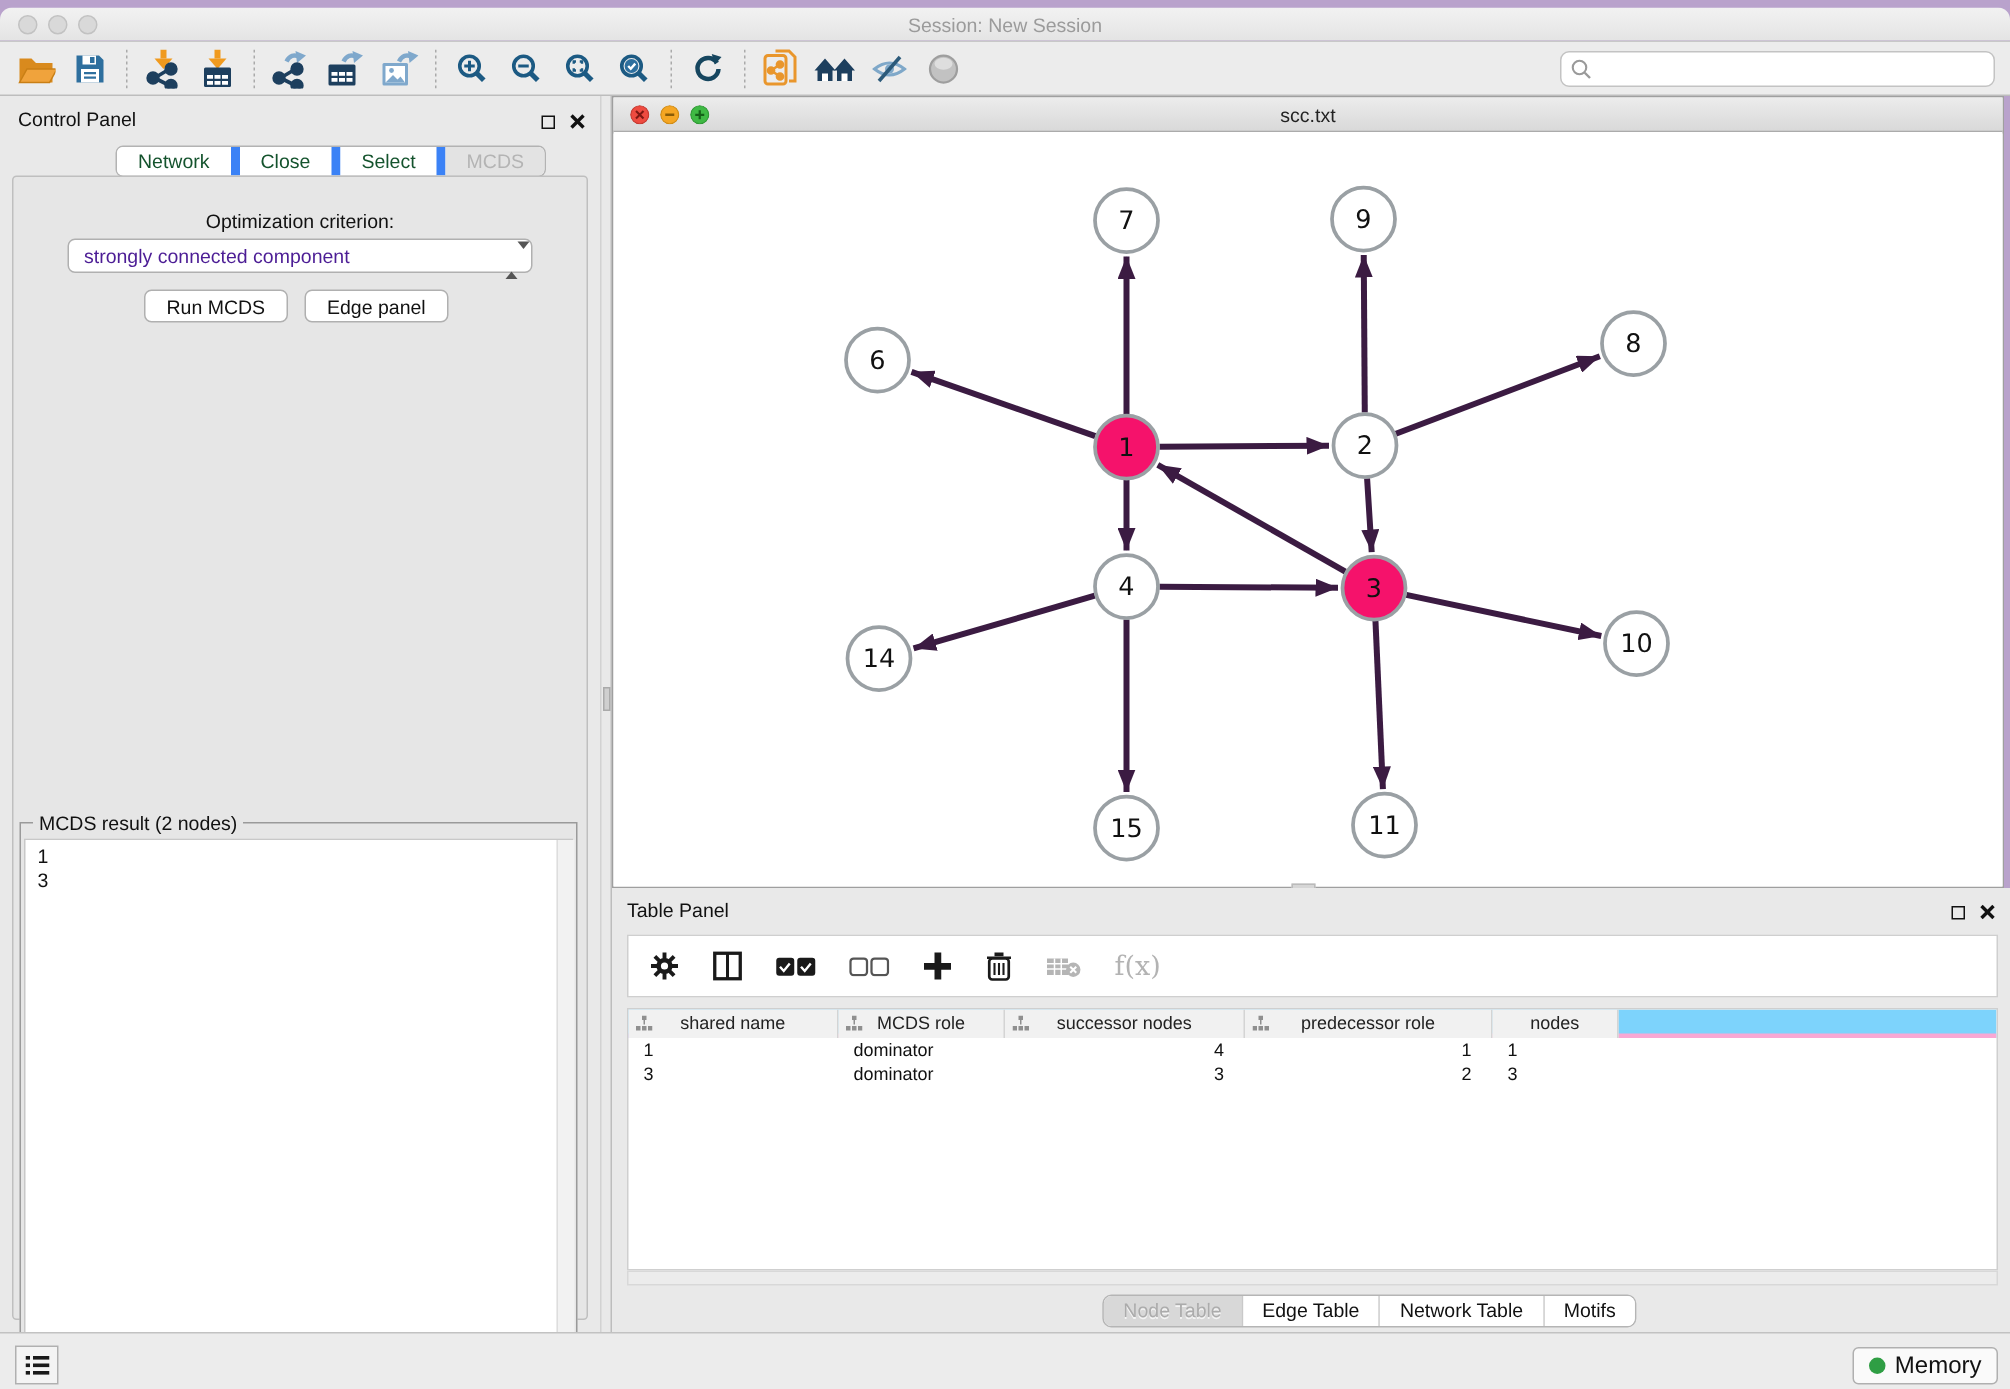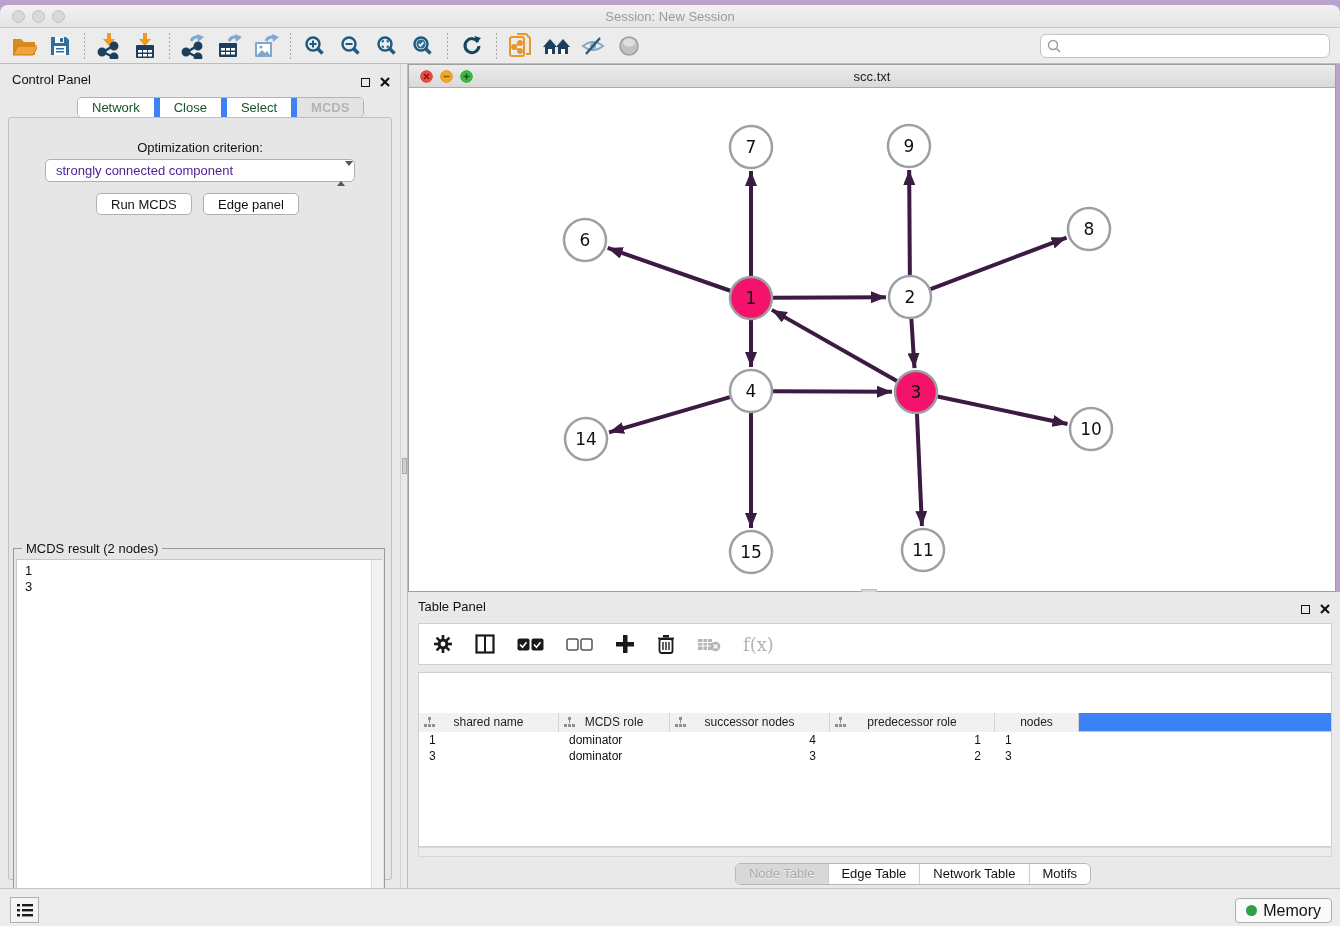--- a/index.html
+++ b/index.html
@@ -30,21 +30,21 @@
 
   
   .control-panel { position:absolute; left:0; top:64px; width:400px; height:824px; background:#e9e9e9; }
   .panel-head { position:absolute; left:12px; top:8px; font-size:13px; color:#111; }
   .panel-ctl { position:absolute; top:9px; }
   .float-box { width:9px; height:9px; border:1.5px solid #111; display:inline-block; }
   .ctabs { position:absolute; left:77px; top:33px; display:flex; border:1px solid #b3b3b3;
     border-radius:5px; overflow:hidden; height:21px; background:#fff; }
   .ctab { font-size:13px; line-height:19px; padding:0 14px; color:#14532d; background:#fff;
     border-right:6px solid #3b82f6; }
-  .ctab:last-child { border-right:none;font-weight:bold; }
+  .ctab:last-child { border-right:none; }
   .ctab.active { background:#e3e3e3; color:#b4b4b4; }
   .cp-content { position:absolute; left:8px; top:53px; width:384px; height:763px;
     background:#e6e6e6; border:1px solid #bfbfbf; border-radius:3px; }
   .opt-label { position:absolute; left:0; width:100%; top:22px; text-align:center; font-size:13px; color:#111; }
   .dropdown { position:absolute; left:36px; top:41px; width:310px; height:23px; background:#fff;
     border:1px solid #b0b0b0; border-radius:5px; font-size:13px; line-height:21px;
     padding-left:10px; color:#4c1d95; }
   .dd-arrows { position:absolute; right:8px; top:3px; width:9px; }
   .dd-up { width:0; height:0; border-left:4.5px solid transparent; border-right:4.5px solid transparent;
     border-bottom:5px solid #555; margin-bottom:3px; }
@@ -83,21 +83,21 @@
 
   
   .table-panel { position:absolute; left:408px; top:592px; width:932px; height:296px; background:#e9e9e9; }
   .tp-head { position:absolute; left:10px; top:7px; font-size:13px; color:#111; }
   .tp-toolbar { position:absolute; left:10px; top:31px; width:914px; height:42px; background:#fff;
     border:1px solid #cfcfcf; display:flex; align-items:center; padding-left:14px; gap:22px; }
   .tb-ico { display:flex; align-items:center; justify-content:center; }
   .fx { font-family:"DejaVu Serif", serif; font-size:18px; color:#b3b3b3; }
   .grid-table { position:absolute; left:10px; top:80px; width:914px; height:175px; background:#fff;
     border:1px solid #cfcfcf; overflow:hidden; }
-  .thead { display:flex; height:19px; border-bottom:1px solid #f9a8d4; background:#3b82f6;margin-top:40px; }
+  .thead { display:flex; height:19px; border-bottom:3px solid #f9a8d4; background:#7dd3fc; }
   .th { position:relative; background:#f1f1f1; border-right:1px solid #d4d4d4; height:19px;
     font-size:12px; color:#222; text-align:center; line-height:19px; flex:0 0 auto; }
   .th .hicon { position:absolute; left:5px; top:4px; }
   .trow { display:flex; height:16px; font-size:12px; color:#111; }
   .td { flex:0 0 auto; line-height:16px; padding:0 10px; overflow:hidden; }
   .td.num { text-align:right; padding-right:14px; }
   .hscroll { position:absolute; left:10px; top:255px; width:914px; height:10px; background:#ececec;
     border:1px solid #d8d8d8; }
   .ttabs { position:absolute; left:50%; transform:translateX(-50%); top:271px; display:flex;
     border:1px solid #b5b5b5; border-radius:6px; overflow:hidden; height:22px; background:#fff;margin-left:39px; }

